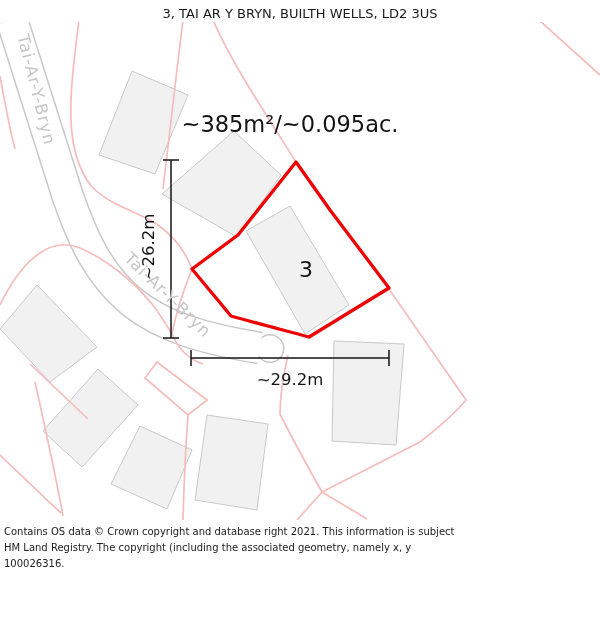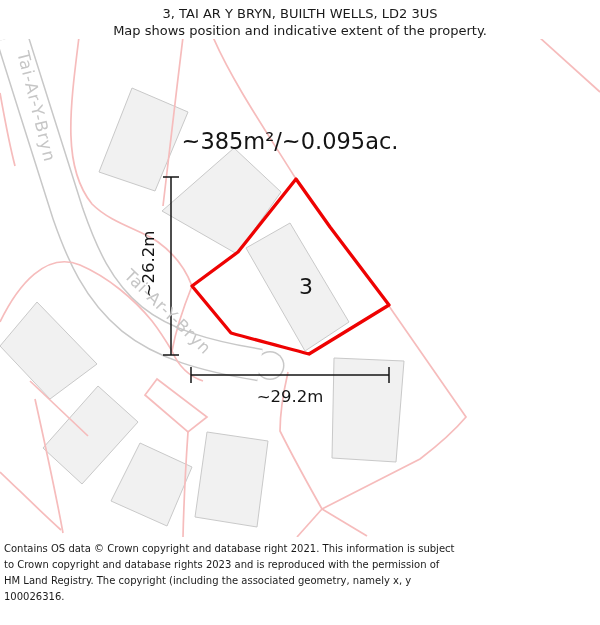--- a/index.html
+++ b/index.html
@@ -9,21 +9,20 @@
   .map-wrap{width:600px;height:498px;position:relative;background:#ffffff;}
   .footer{width:600px;box-sizing:border-box;padding:4px 4px 0 4px;color:#1b1b1b;}
   .footer .fline{font-size:10px;line-height:16px;white-space:nowrap;}
   svg text{font-family:"DejaVu Sans",sans-serif;}
 </style>
 </head>
 <body>
 
 <div class="header">
   <div class="line">3, TAI AR Y BRYN, BUILTH WELLS, LD2 3US</div>
-  <div class="line">Map shows position and indicative extent of the property.</div>
 </div>
 
 <div class="map-wrap">
 <svg width="600" height="498" viewBox="0 40 600 498" xmlns="http://www.w3.org/2000/svg">
 
   <rect x="0" y="40" width="600" height="498" fill="#ffffff"></rect>
 
   <g fill="none" stroke-width="33" stroke="#c8c8c8">
     <path d="M 12,38 C 30,95 52,165 68,215 C 82,255 98,292 132,320 C 163,345 205,357 260,366"></path>
   </g>
@@ -82,16 +81,15 @@
     <text x="290" y="150" font-size="22.5">~385m²/~0.095ac.</text>
     <text x="306" y="295" font-size="22">3</text>
     <text transform="translate(154,265) rotate(-90)" font-size="16.5">~26.2m</text>
     <text x="290" y="403" font-size="16.5">~29.2m</text>
   </g>
 </svg>
 </div>
 
 <div class="footer">
   <div class="fline">Contains OS data © Crown copyright and database right 2021. This information is subject</div>
-  <div class="fline">to Crown copyright and database rights 2023 and is reproduced with the permission of</div>
   <div class="fline">HM Land Registry. The copyright (including the associated geometry, namely x, y</div>
   <div class="fline">100026316.</div>
 </div>
 
 </body></html>

